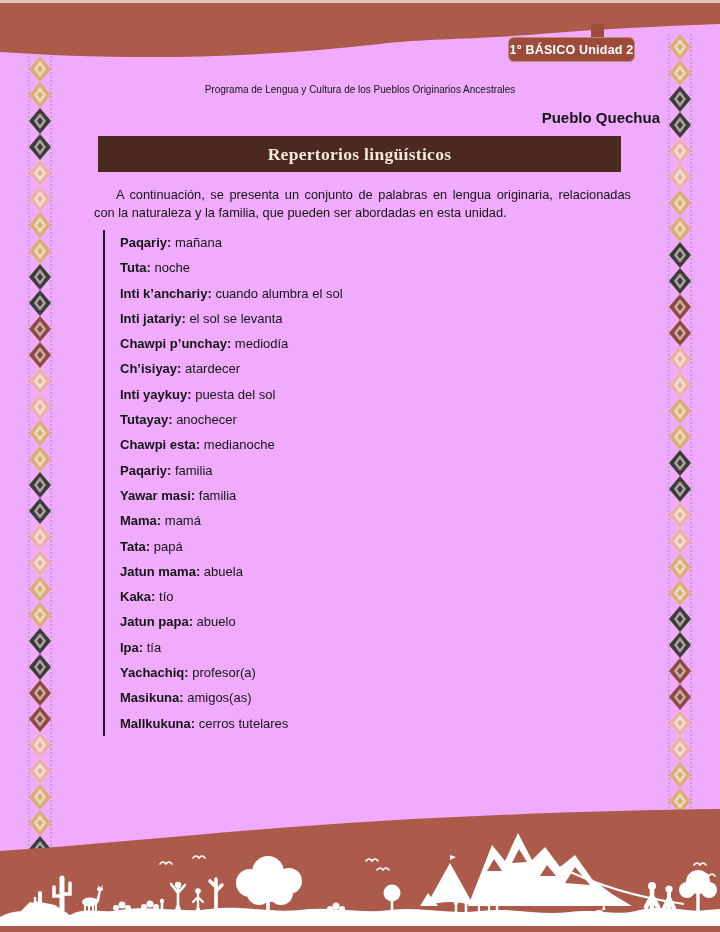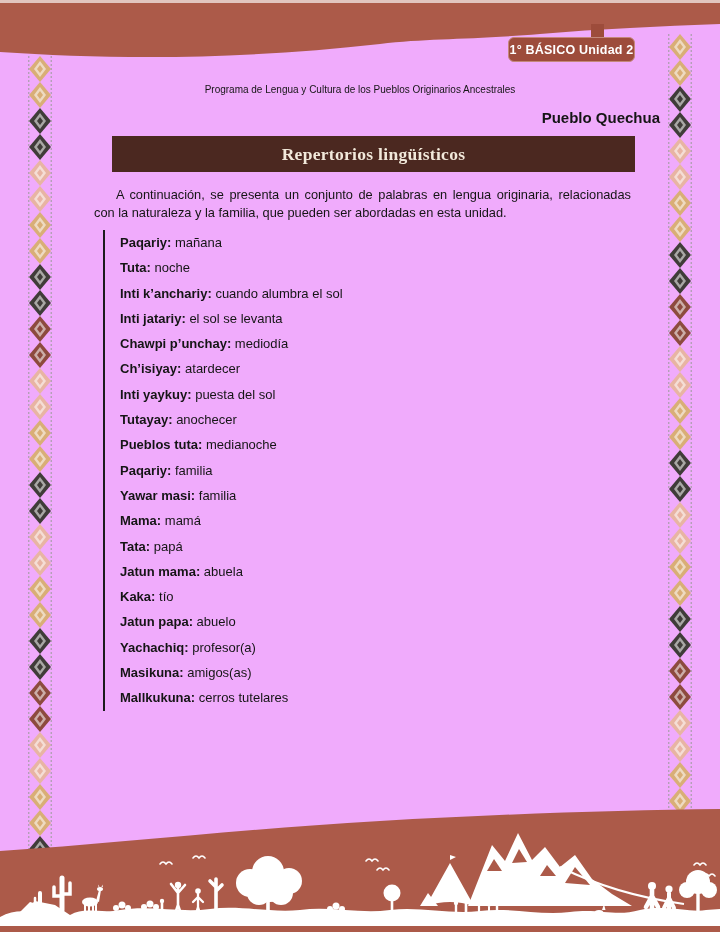--- a/index.html
+++ b/index.html
@@ -22,21 +22,21 @@
   .textile{position:absolute;width:24px;overflow:hidden;z-index:1;}
   .textile.left{left:28px;top:56px;height:795px;}
   .textile.right{left:668px;top:34px;height:776px;}
   .textile svg{display:block;}
   
   .titles{position:absolute;top:72px;left:60px;width:600px;text-align:center;z-index:2;}
   .titles .t1{font-size:10px;font-weight:normal;margin:8px;line-height:20px;}
   .titles .t2{font-size:15px;font-weight:bold;margin:3px 0 0 0;line-height:20px;text-align:right;}
   
   .banner{
-    position:absolute;left:112px;top:136px;width:523px;height:36px;
+    position:absolute;left:98px;top:136px;width:523px;height:36px;
     background:#4b2820;display:flex;align-items:center;justify-content:center;z-index:2;
   }
   .banner .banner-text{
     font-family:"Liberation Serif",serif;font-weight:bold;font-size:17.5px;
     color:#f2e9db;letter-spacing:.3px;
   }
   
   .intro{
     position:absolute;left:94px;top:186px;width:537px;margin:0;
     font-size:12.8px;line-height:17.5px;text-indent:22px;text-align:justify;z-index:2;
@@ -276,28 +276,29 @@
 
   <div class="vocab">
       <div class="vocab-item"><span class="term">Paqariy</span><span class="sep">: </span><span class="def">mañana</span></div>
       <div class="vocab-item"><span class="term">Tuta</span><span class="sep">: </span><span class="def">noche</span></div>
       <div class="vocab-item"><span class="term">Inti k’anchariy</span><span class="sep">: </span><span class="def">cuando alumbra el sol</span></div>
       <div class="vocab-item"><span class="term">Inti jatariy</span><span class="sep">: </span><span class="def">el sol se levanta</span></div>
       <div class="vocab-item"><span class="term">Chawpi p’unchay</span><span class="sep">: </span><span class="def">mediodía</span></div>
       <div class="vocab-item"><span class="term">Ch’isiyay</span><span class="sep">: </span><span class="def">atardecer</span></div>
       <div class="vocab-item"><span class="term">Inti yaykuy</span><span class="sep">: </span><span class="def">puesta del sol</span></div>
       <div class="vocab-item"><span class="term">Tutayay</span><span class="sep">: </span><span class="def">anochecer</span></div>
-      <div class="vocab-item"><span class="term">Pueblos tuta</span><span class="sep">: </span><span class="def">medianoche</span></div>
+      <div class="vocab-item"><span class="term">Chawpi esta</span><span class="sep">: </span><span class="def">medianoche</span></div>
       <div class="vocab-item"><span class="term">Paqariy</span><span class="sep">: </span><span class="def">familia</span></div>
       <div class="vocab-item"><span class="term">Yawar masi</span><span class="sep">: </span><span class="def">familia</span></div>
       <div class="vocab-item"><span class="term">Mama</span><span class="sep">: </span><span class="def">mamá</span></div>
       <div class="vocab-item"><span class="term">Tata</span><span class="sep">: </span><span class="def">papá</span></div>
       <div class="vocab-item"><span class="term">Jatun mama</span><span class="sep">: </span><span class="def">abuela</span></div>
       <div class="vocab-item"><span class="term">Kaka</span><span class="sep">: </span><span class="def">tío</span></div>
       <div class="vocab-item"><span class="term">Jatun papa</span><span class="sep">: </span><span class="def">abuelo</span></div>
+      <div class="vocab-item"><span class="term">Ipa</span><span class="sep">: </span><span class="def">tía</span></div>
       <div class="vocab-item"><span class="term">Yachachiq</span><span class="sep">: </span><span class="def">profesor(a)</span></div>
       <div class="vocab-item"><span class="term">Masikuna</span><span class="sep">: </span><span class="def">amigos(as)</span></div>
       <div class="vocab-item"><span class="term">Mallkukuna</span><span class="sep">: </span><span class="def">cerros tutelares</span></div>
     </div>
 
   <svg class="bottom-scene" viewBox="0 0 720 127" preserveAspectRatio="none">
 
     <path d="M0,46 C120,38 240,24 380,16 C500,9 620,5 720,4 L720,127 L0,127 Z" fill="#ac5a49"></path>
 
     <g fill="#ffffff" stroke="none">

